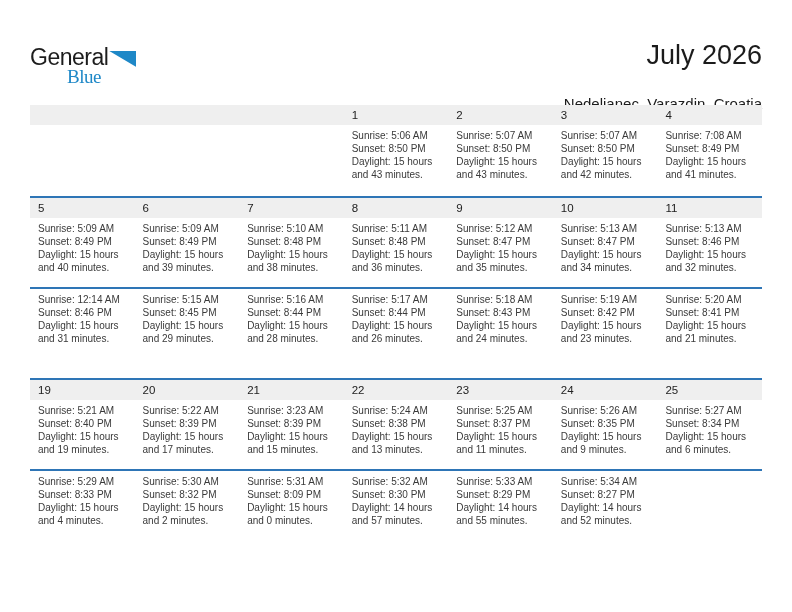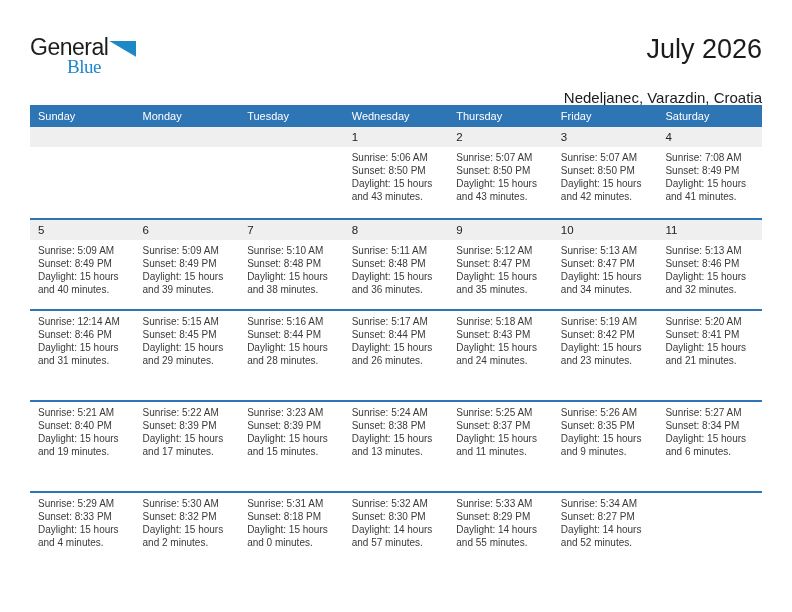--- a/index.html
+++ b/index.html
@@ -9,26 +9,26 @@
     --logo-blue:#1E88C7;
     --ink:#1b1b1b;
     --detail-ink:#3a3a3a;
   }
   html,body{margin:0;padding:0;background:#fff;}
   body{width:792px;height:612px;font-family:"Liberation Sans",sans-serif;-webkit-font-smoothing:antialiased;}
   .page{position:relative;width:792px;height:612px;background:#fff;overflow:hidden;}
 
   
   .top{position:absolute;left:30px;right:30px;top:28px;height:74px;display:flex;justify-content:space-between;}
-  .logo{margin-top:8px;}
+  .logo{margin-top:18px;}
   .logo-row1{display:flex;align-items:flex-start;font-size:23px;letter-spacing:-0.5px;color:#1c1c1c;line-height:1;}
   .logo-tri{width:27px;height:16px;background:var(--logo-blue);clip-path:polygon(0 0,100% 0,100% 100%);margin-left:1px;margin-top:5px;}
   .logo-row2{font-size:19px;letter-spacing:-0.5px;color:var(--logo-blue);line-height:1;margin-left:37px;margin-top:-2px;font-family:Liberation Serif, serif;}
   .titles{text-align:right;}
-  .title{font-size:27px;color:var(--ink);line-height:1.15;margin-top:6px;}
+  .title{font-size:27px;color:var(--ink);line-height:1.15;margin-top:12px;}
   .subtitle{font-size:15px;color:var(--ink);margin-top:24px;}
 
   
   .calendar{position:absolute;left:30px;right:30px;top:105px;}
   .weekday-header{display:grid;grid-template-columns:repeat(7,1fr);background:var(--header-blue);height:22px;align-items:center;}
   .weekday-header>div{color:#fff;font-size:11px;padding-left:8px;overflow:hidden;white-space:nowrap;}
   .week-row{height:91px;box-sizing:border-box;}
   .week-row + .week-row{border-top:2px solid var(--line-blue);}
   .day-band{display:grid;grid-template-columns:repeat(7,1fr);background:var(--band-gray);height:20px;align-items:center;}
   .day-num{font-size:11.5px;color:#222;padding-left:8px;}
@@ -48,29 +48,20 @@
       </div>
       <div class="logo-row2">Blue</div>
     </div>
     <div class="titles">
       <div class="title">July 2026</div>
       <div class="subtitle">Nedeljanec, Varazdin, Croatia</div>
     </div>
   </div>
 
   <div class="calendar">
-    <div class="weekday-header">
-      <div>Sunday</div>
-      <div>Monday</div>
-      <div>Tuesday</div>
-      <div>Wednesday</div>
-      <div>Thursday</div>
-      <div>Friday</div>
-      <div>Saturday</div>
-    </div>
     <div>
         <div class="week-row">
           <div class="day-band">
             <div class="day-num"></div>
             <div class="day-num"></div>
             <div class="day-num"></div>
             <div class="day-num">1</div>
             <div class="day-num">2</div>
             <div class="day-num">3</div>
             <div class="day-num">4</div>
@@ -200,20 +191,29 @@
             </div>
             <div class="cell">
               <div class="detail-line">Sunrise: 5:20 AM</div>
               <div class="detail-line">Sunset: 8:41 PM</div>
               <div class="detail-line">Daylight: 15 hours</div>
               <div class="detail-line">and 21 minutes.</div>
             </div>
           </div>
         </div>
         <div class="week-row">
+          <div class="day-band">
+            <div class="day-num">19</div>
+            <div class="day-num">20</div>
+            <div class="day-num">21</div>
+            <div class="day-num">22</div>
+            <div class="day-num">23</div>
+            <div class="day-num">24</div>
+            <div class="day-num">25</div>
+          </div>
           <div class="detail-band">
             <div class="cell">
               <div class="detail-line">Sunrise: 5:21 AM</div>
               <div class="detail-line">Sunset: 8:40 PM</div>
               <div class="detail-line">Daylight: 15 hours</div>
               <div class="detail-line">and 19 minutes.</div>
             </div>
             <div class="cell">
               <div class="detail-line">Sunrise: 5:22 AM</div>
               <div class="detail-line">Sunset: 8:39 PM</div>
@@ -261,21 +261,21 @@
               <div class="detail-line">and 4 minutes.</div>
             </div>
             <div class="cell">
               <div class="detail-line">Sunrise: 5:30 AM</div>
               <div class="detail-line">Sunset: 8:32 PM</div>
               <div class="detail-line">Daylight: 15 hours</div>
               <div class="detail-line">and 2 minutes.</div>
             </div>
             <div class="cell">
               <div class="detail-line">Sunrise: 5:31 AM</div>
-              <div class="detail-line">Sunset: 8:18 PM</div>
+              <div class="detail-line">Sunset: 8:09 PM</div>
               <div class="detail-line">Daylight: 15 hours</div>
               <div class="detail-line">and 0 minutes.</div>
             </div>
             <div class="cell">
               <div class="detail-line">Sunrise: 5:32 AM</div>
               <div class="detail-line">Sunset: 8:30 PM</div>
               <div class="detail-line">Daylight: 14 hours</div>
               <div class="detail-line">and 57 minutes.</div>
             </div>
             <div class="cell">

